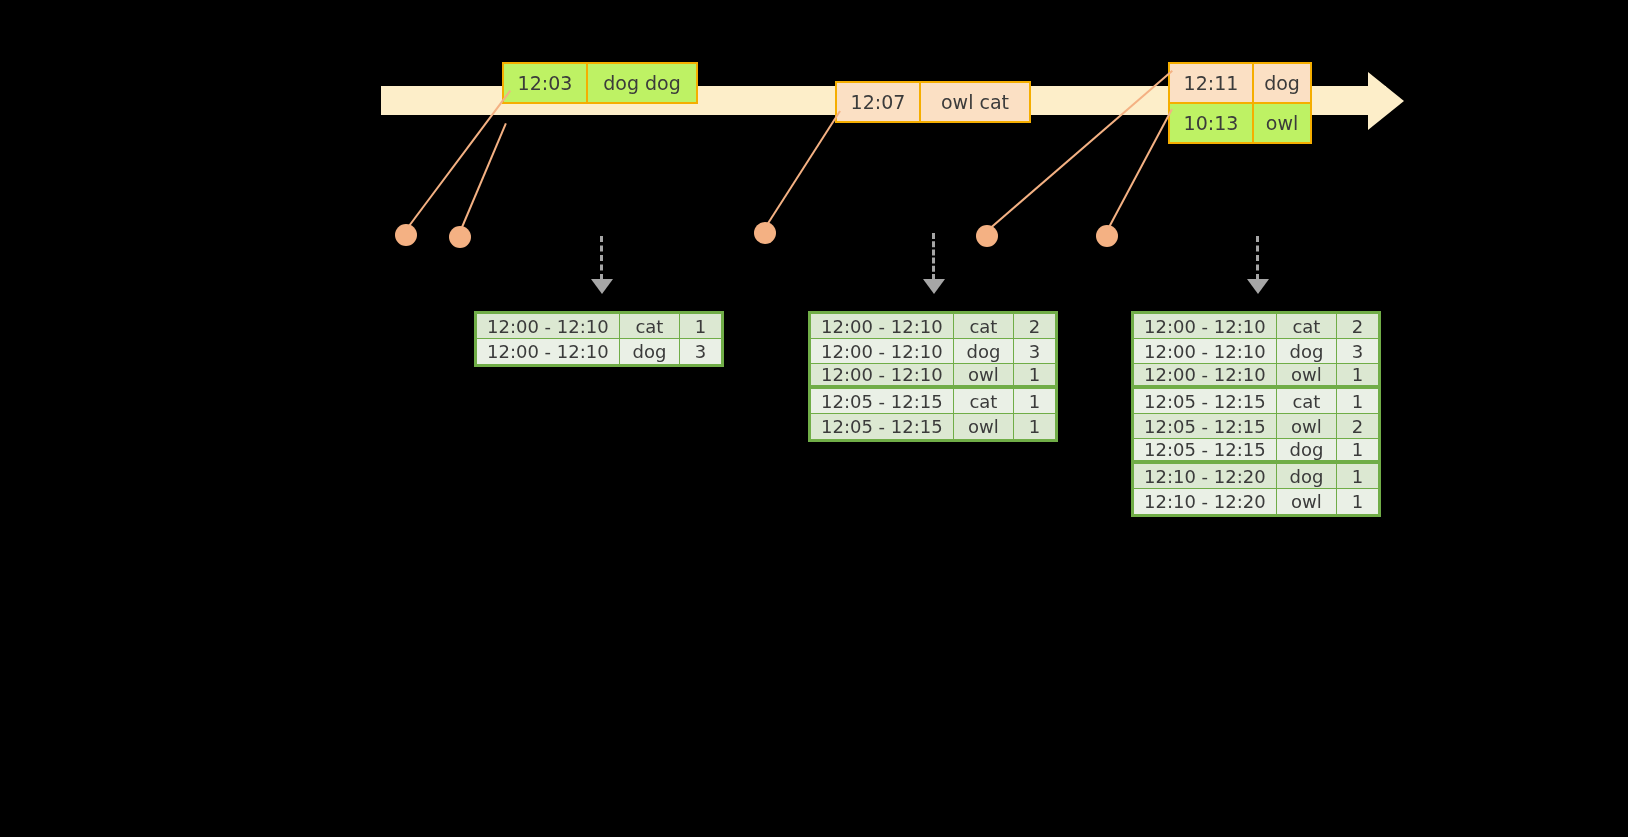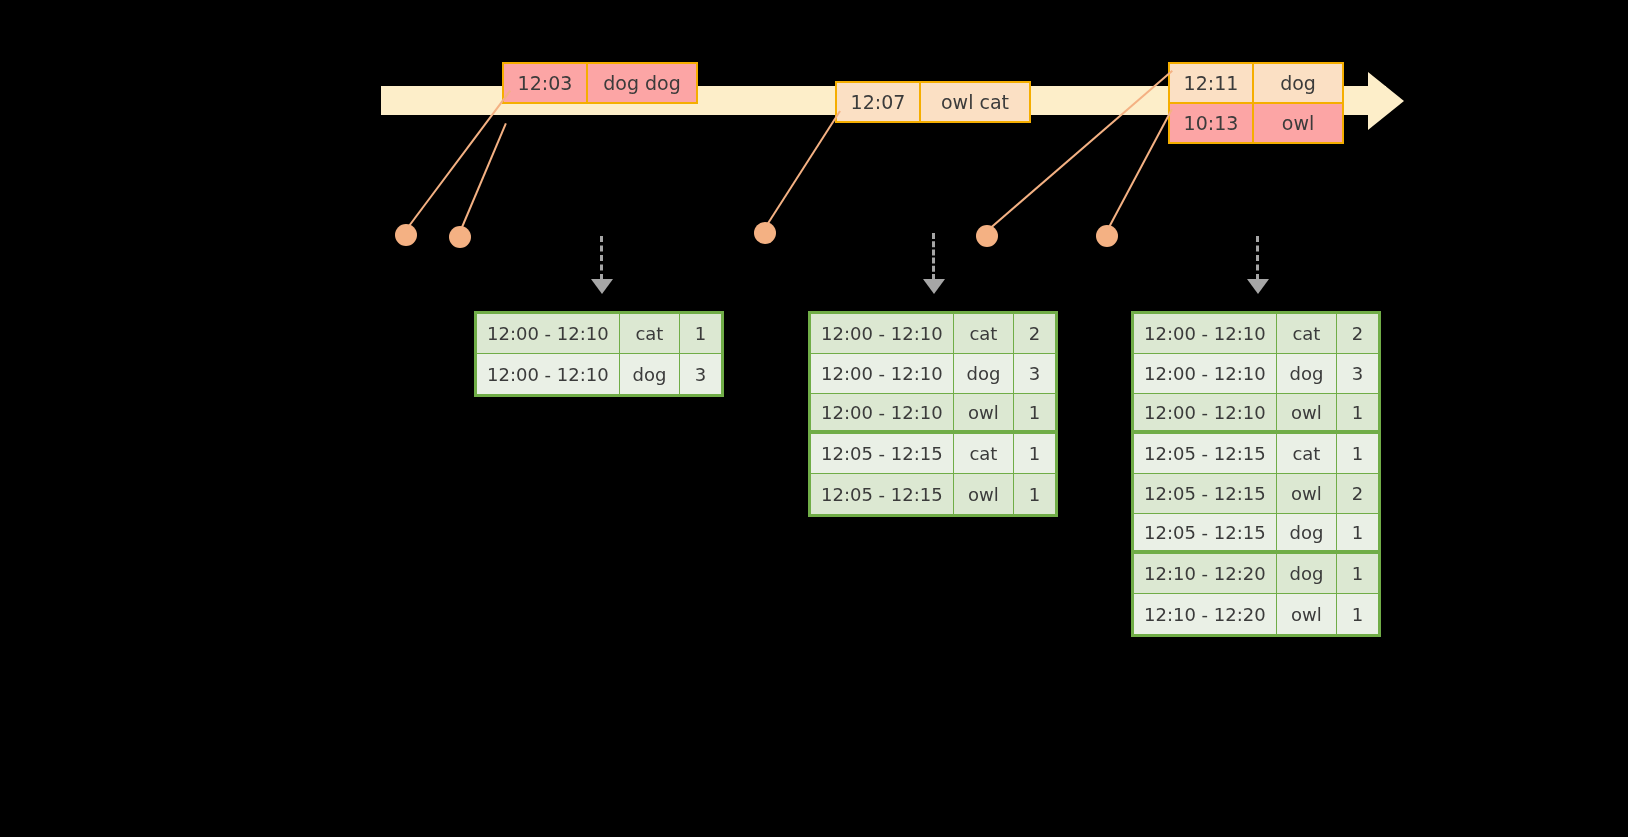--- a/index.html
+++ b/index.html
@@ -13,49 +13,49 @@
   .timeline-head{position:absolute;left:1368px;top:72px;width:0;height:0;
       border-top:29px solid transparent;border-bottom:29px solid transparent;
       border-left:36px solid #fdeec9;}
 
   
   .evt{position:absolute;border:2.5px solid #f5ae00;box-sizing:border-box;
        display:flex;flex-direction:column;}
   .evt-row{display:flex;height:38px;}
   .evt-row + .evt-row{border-top:2.5px solid #f5ae00;}
   .evt-row.dark .c{background:#fbe0c4;}
-  .evt-row.light .c{background:#fca5a5;}
+  .evt-row.light .c{background:#bef264;}
   .evt .c{display:flex;align-items:center;justify-content:center;
       font-size:19px;color:#3b3b3b;box-sizing:border-box;}
   .evt .c.time{width:84px;border-right:2.5px solid #f5ae00;}
   .evt .c.val{flex:1;}
 
   #evt-a{left:502px;top:62px;width:196px;}
   #evt-a .c.val{width:110px;}
   #evt-b{left:835px;top:81px;width:196px;}
   #evt-b .c.val{width:110px;}
-  #evt-c{left:1168px;top:62px;width:176px;}
+  #evt-c{left:1168px;top:62px;width:144px;}
   #evt-c .c.val{width:90px;}
 
   
   .dot{position:absolute;width:22px;height:22px;border-radius:50%;
        background:#f4b183;}
   .lead{position:absolute;height:0;border-top:2.2px solid #f4b183;
         transform-origin:0 50%;}
 
   
   .dash{position:absolute;width:0;border-left:3.4px dashed #a6a6a6;}
   .dash-head{position:absolute;width:0;height:0;
       border-left:11px solid transparent;border-right:11px solid transparent;
       border-top:15px solid #a6a6a6;}
 
   
   .tbl{position:absolute;border:3px solid #70ad47;box-sizing:border-box;
        display:flex;flex-direction:column;background:#70ad47;}
-  .trow{display:flex;height:40px;}
+  .trow{display:flex;height:25px;}
   .trow .cell{display:flex;align-items:center;justify-content:center;
       font-size:18px;color:#3b3b3b;box-sizing:border-box;
       border-right:1.6px solid #70ad47;border-bottom:1.6px solid #70ad47;}
   .trow .cell:last-child{border-right:none;}
   .trow:last-child .cell{border-bottom:none;}
   .trow.shade .cell{background:#dce8d2;}
   .trow.plain .cell{background:#eaf0e6;}
   .trow.grp .cell{border-bottom:4px solid #70ad47;}
   .cell.win{padding:0 10px;}
   .cell.key{}

